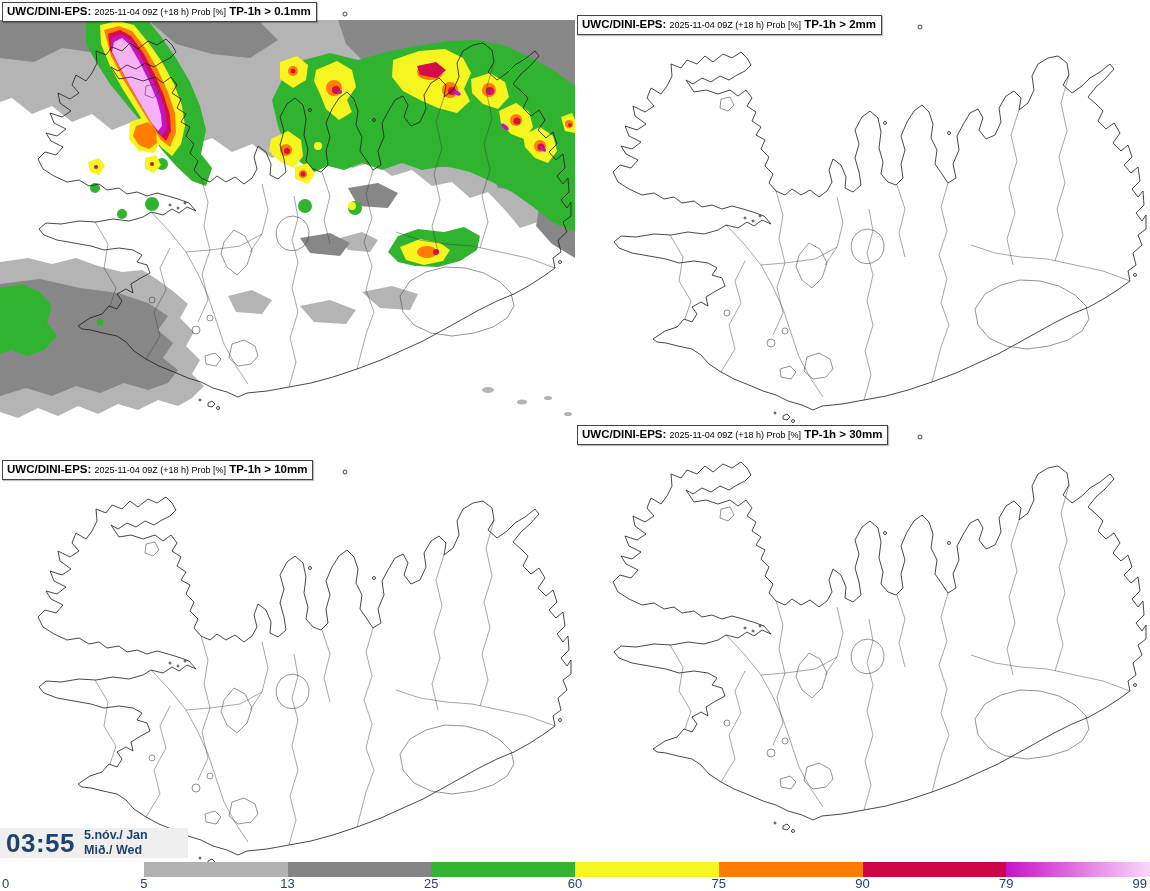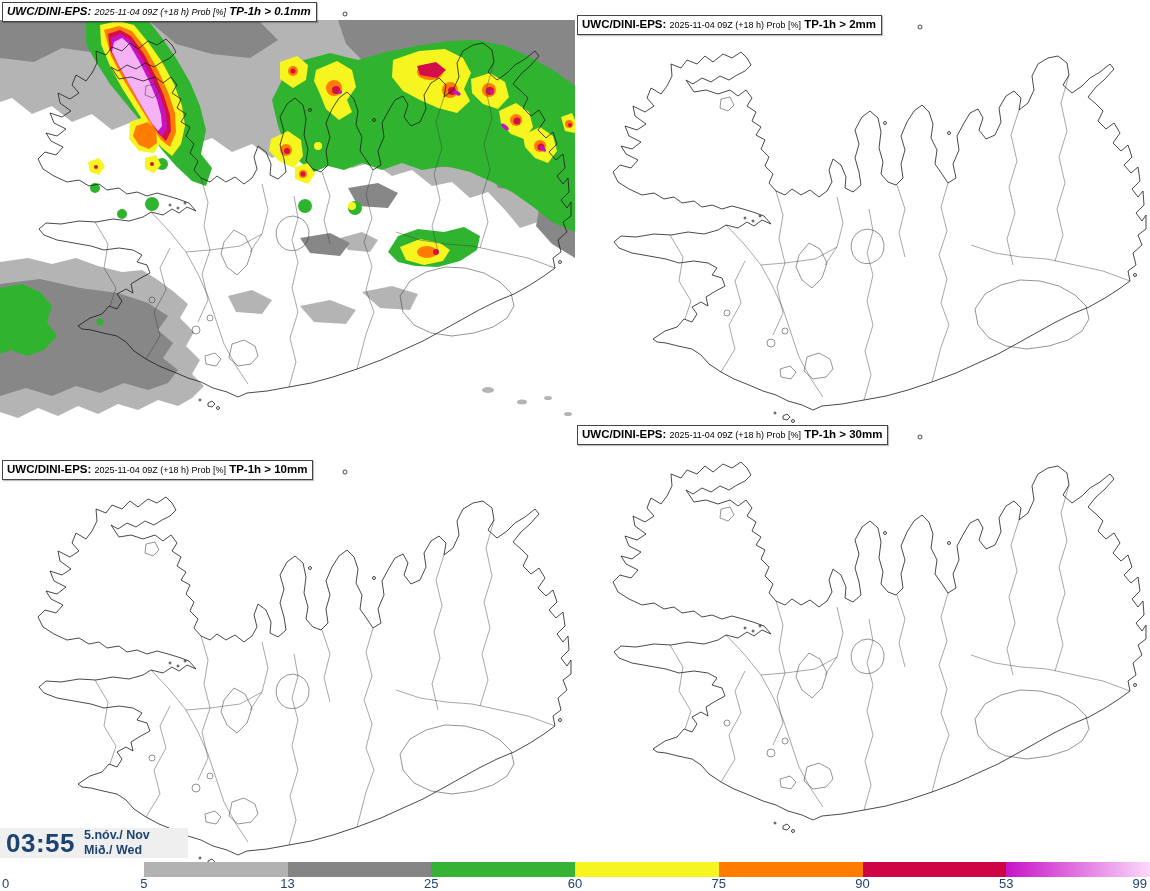--- a/index.html
+++ b/index.html
@@ -1,20 +1,20 @@
 <!DOCTYPE html>
 <html style="--light-gray: #b4b4b4; --dark-gray: #878787; --green: #30b430; --yellow: #f7f520; --orange: #ff7c00; --red: #d20f4a; --magenta: #c713c7; --pink: #f5b2f5; --navy: #1d4370;"><head>
 <meta charset="utf-8">
 <style>
   html,body{margin:0;padding:0;background:#ffffff;}
   body{width:1150px;height:891px;position:relative;overflow:hidden;
        font-family:"Liberation Sans", sans-serif;}
 
   .panel{position:absolute;width:575px;height:430px;}
-  #panel-tl{left:0;top:0;font-style:italic;}
+  #panel-tl{left:0;top:0;}
   #panel-tr{left:575px;top:13px;text-align:center;}
   #panel-bl{left:0;top:433px;margin-top:25px;}
   #panel-br{left:575px;top:423px;}
   .panel svg.map{position:absolute;left:0;top:0;width:575px;height:430px;}
 
   .ptitle{position:absolute;left:2px;top:2px;background:#ffffff;
           border:1px solid #444;box-shadow:1px 1px 1px rgba(0,0,0,.25);
           padding:1px 5px 2px 4px;white-space:nowrap;font-size:11px;line-height:14px;
           color:#000;z-index:5;}
   .ptitle .model{font-weight:bold;font-size:11.5px;}
@@ -228,21 +228,21 @@
   <div class="ptitle">
     <span class="model">UWC/DINI-EPS:</span>
     <span class="info">2025-11-04 09Z (+18 h) Prob [%]</span>
     <span class="thr">TP-1h &gt; 30mm</span>
   </div>
 </div>
 
 <div class="timebox">
   <span class="time">03:55</span>
   <span class="dates">
-    <span>5.nóv./ Nov</span>
+    <span>5.nóv./ Jan</span>
     <span>Mið./ Wed</span>
   </span>
 </div>
 
 <div class="cbar">
     <div class="seg" style="background: rgb(255, 255, 255);"></div>
     <div class="seg" style="background: rgb(178, 178, 178);"></div>
     <div class="seg" style="background: rgb(132, 132, 132);"></div>
     <div class="seg" style="background: rgb(53, 179, 53);"></div>
     <div class="seg" style="background: rgb(247, 245, 32);"></div>
@@ -251,15 +251,15 @@
     <div class="seg" style="background: linear-gradient(90deg, rgb(199, 19, 199), rgb(251, 216, 251));"></div>
   </div>
 <div class="clabels">
     <span class="cb-label first" style="left: 0%;">0</span>
     <span class="cb-label" style="left: 12.5%;">5</span>
     <span class="cb-label" style="left: 25%;">13</span>
     <span class="cb-label" style="left: 37.5%;">25</span>
     <span class="cb-label" style="left: 50%;">60</span>
     <span class="cb-label" style="left: 62.5%;">75</span>
     <span class="cb-label" style="left: 75%;">90</span>
-    <span class="cb-label" style="left: 87.5%;">53</span>
+    <span class="cb-label" style="left: 87.5%;">79</span>
     <span class="cb-label last" style="left: 100%;">99</span>
   </div>
 
 </body></html>

